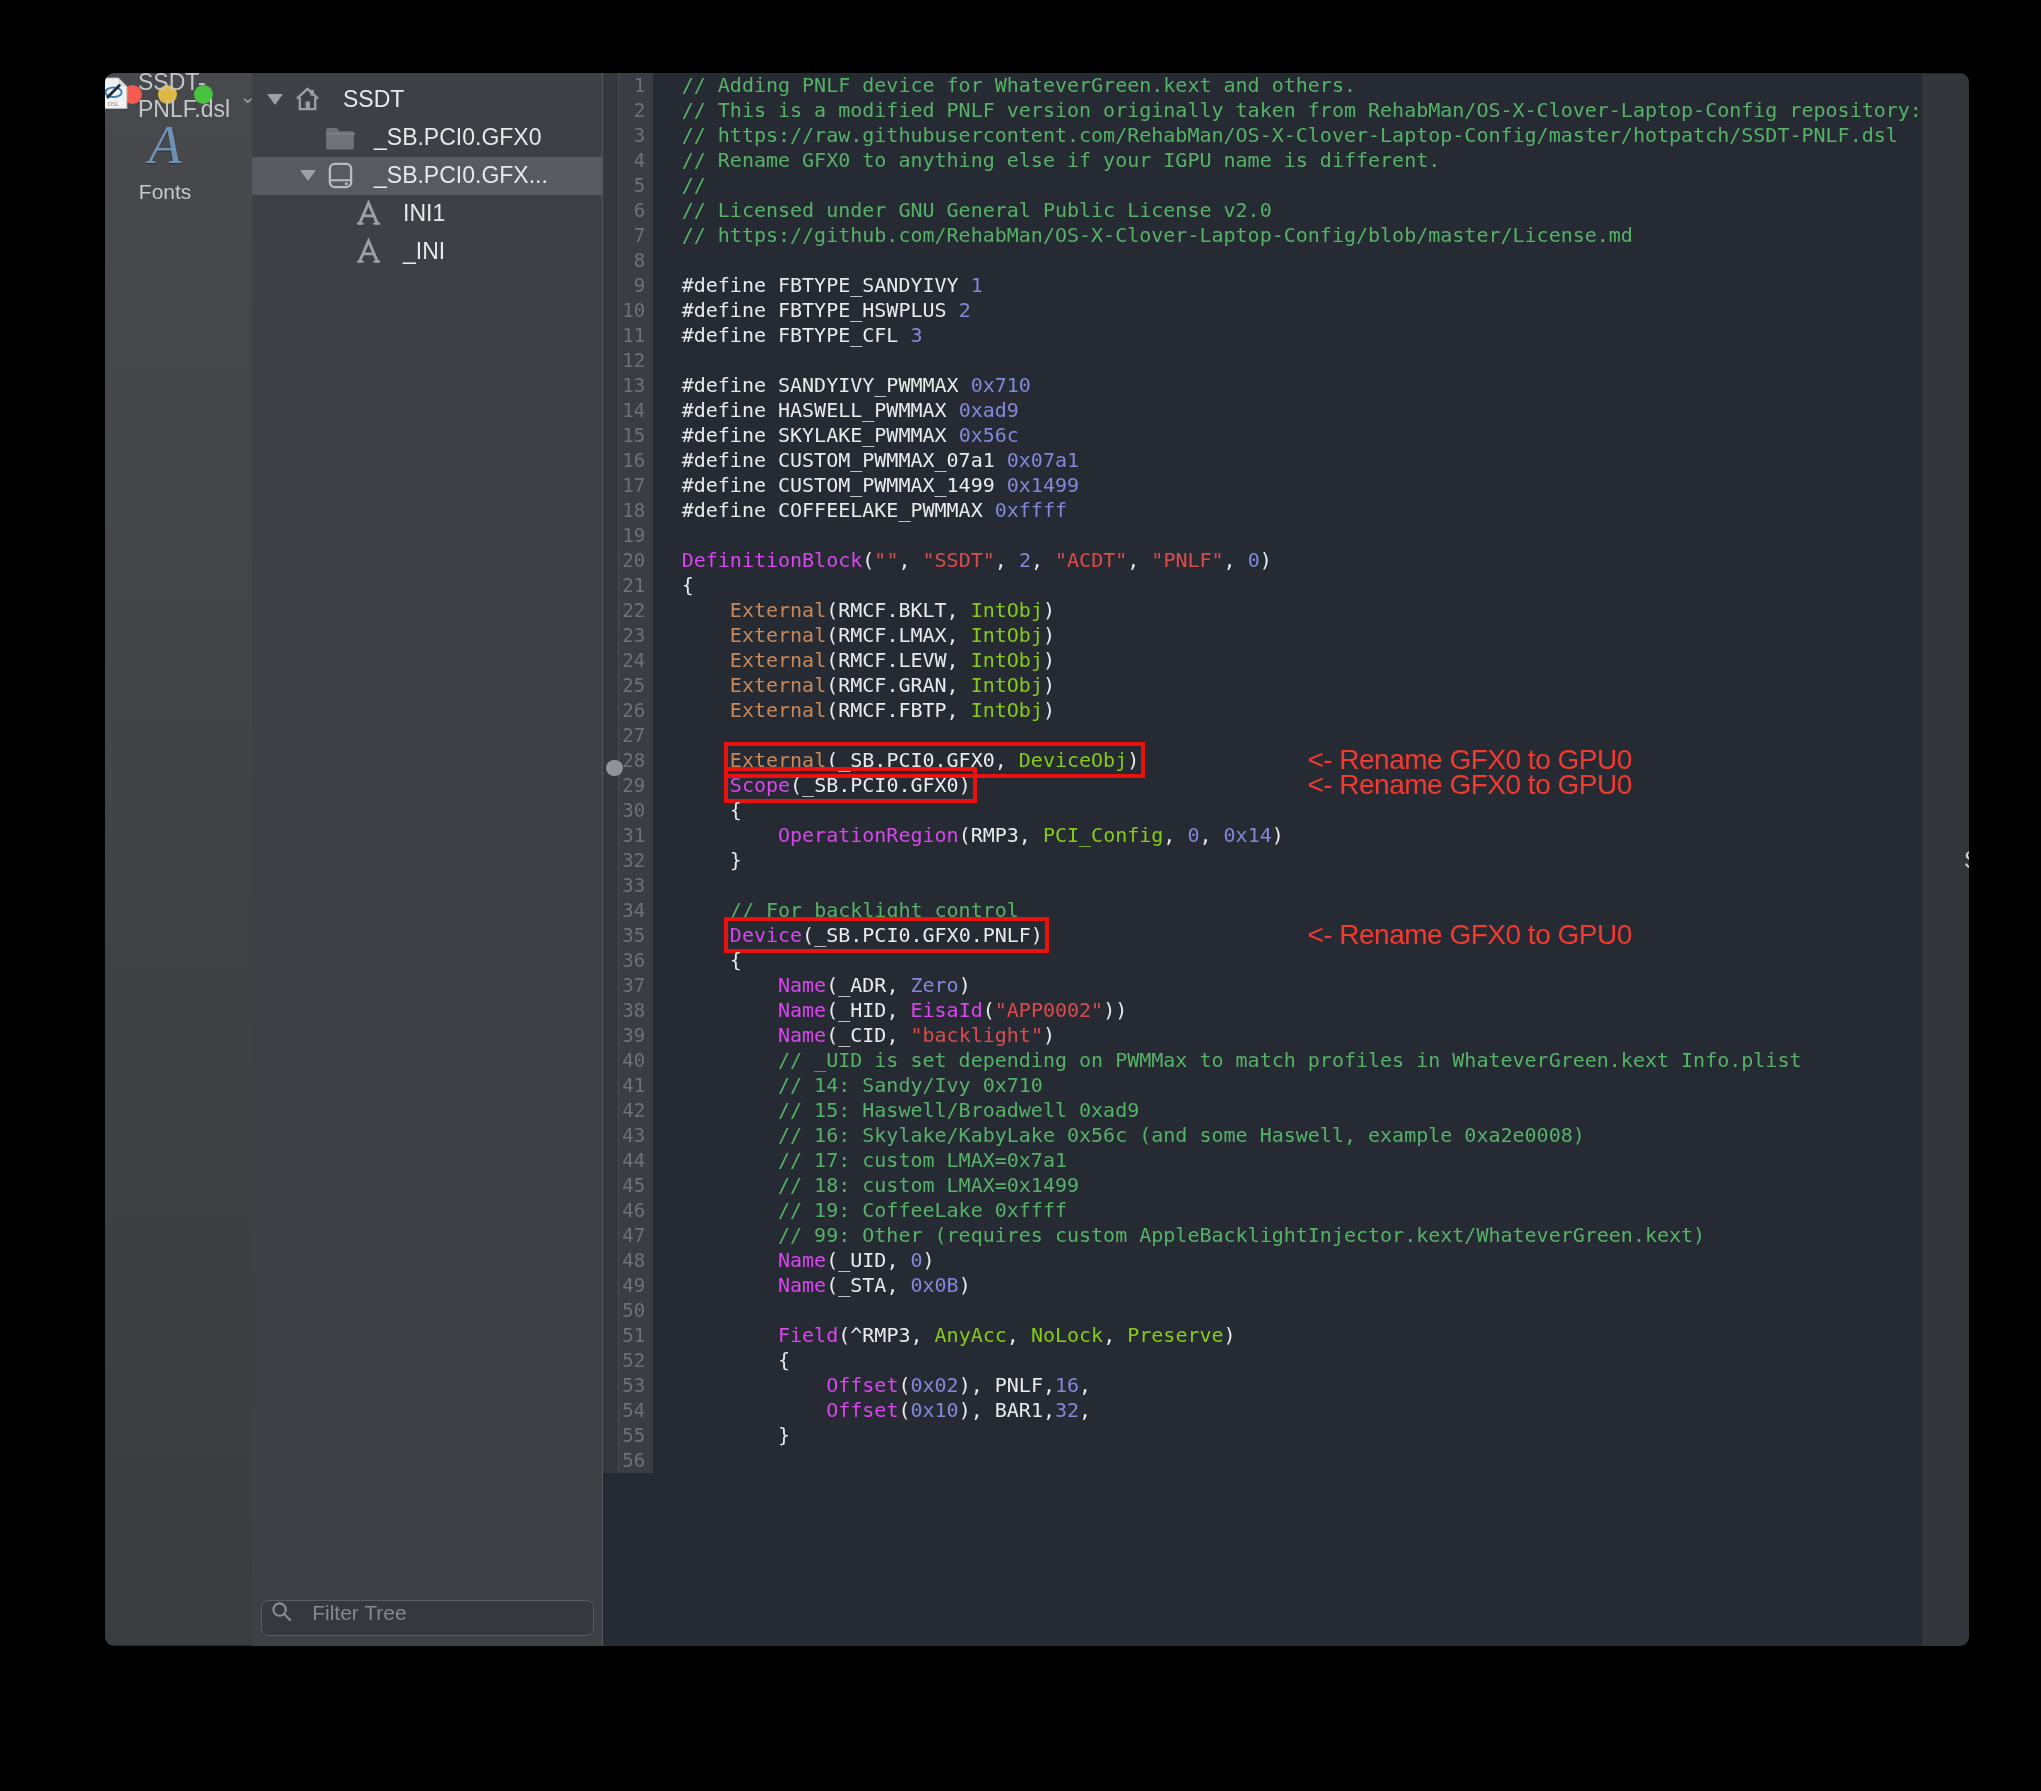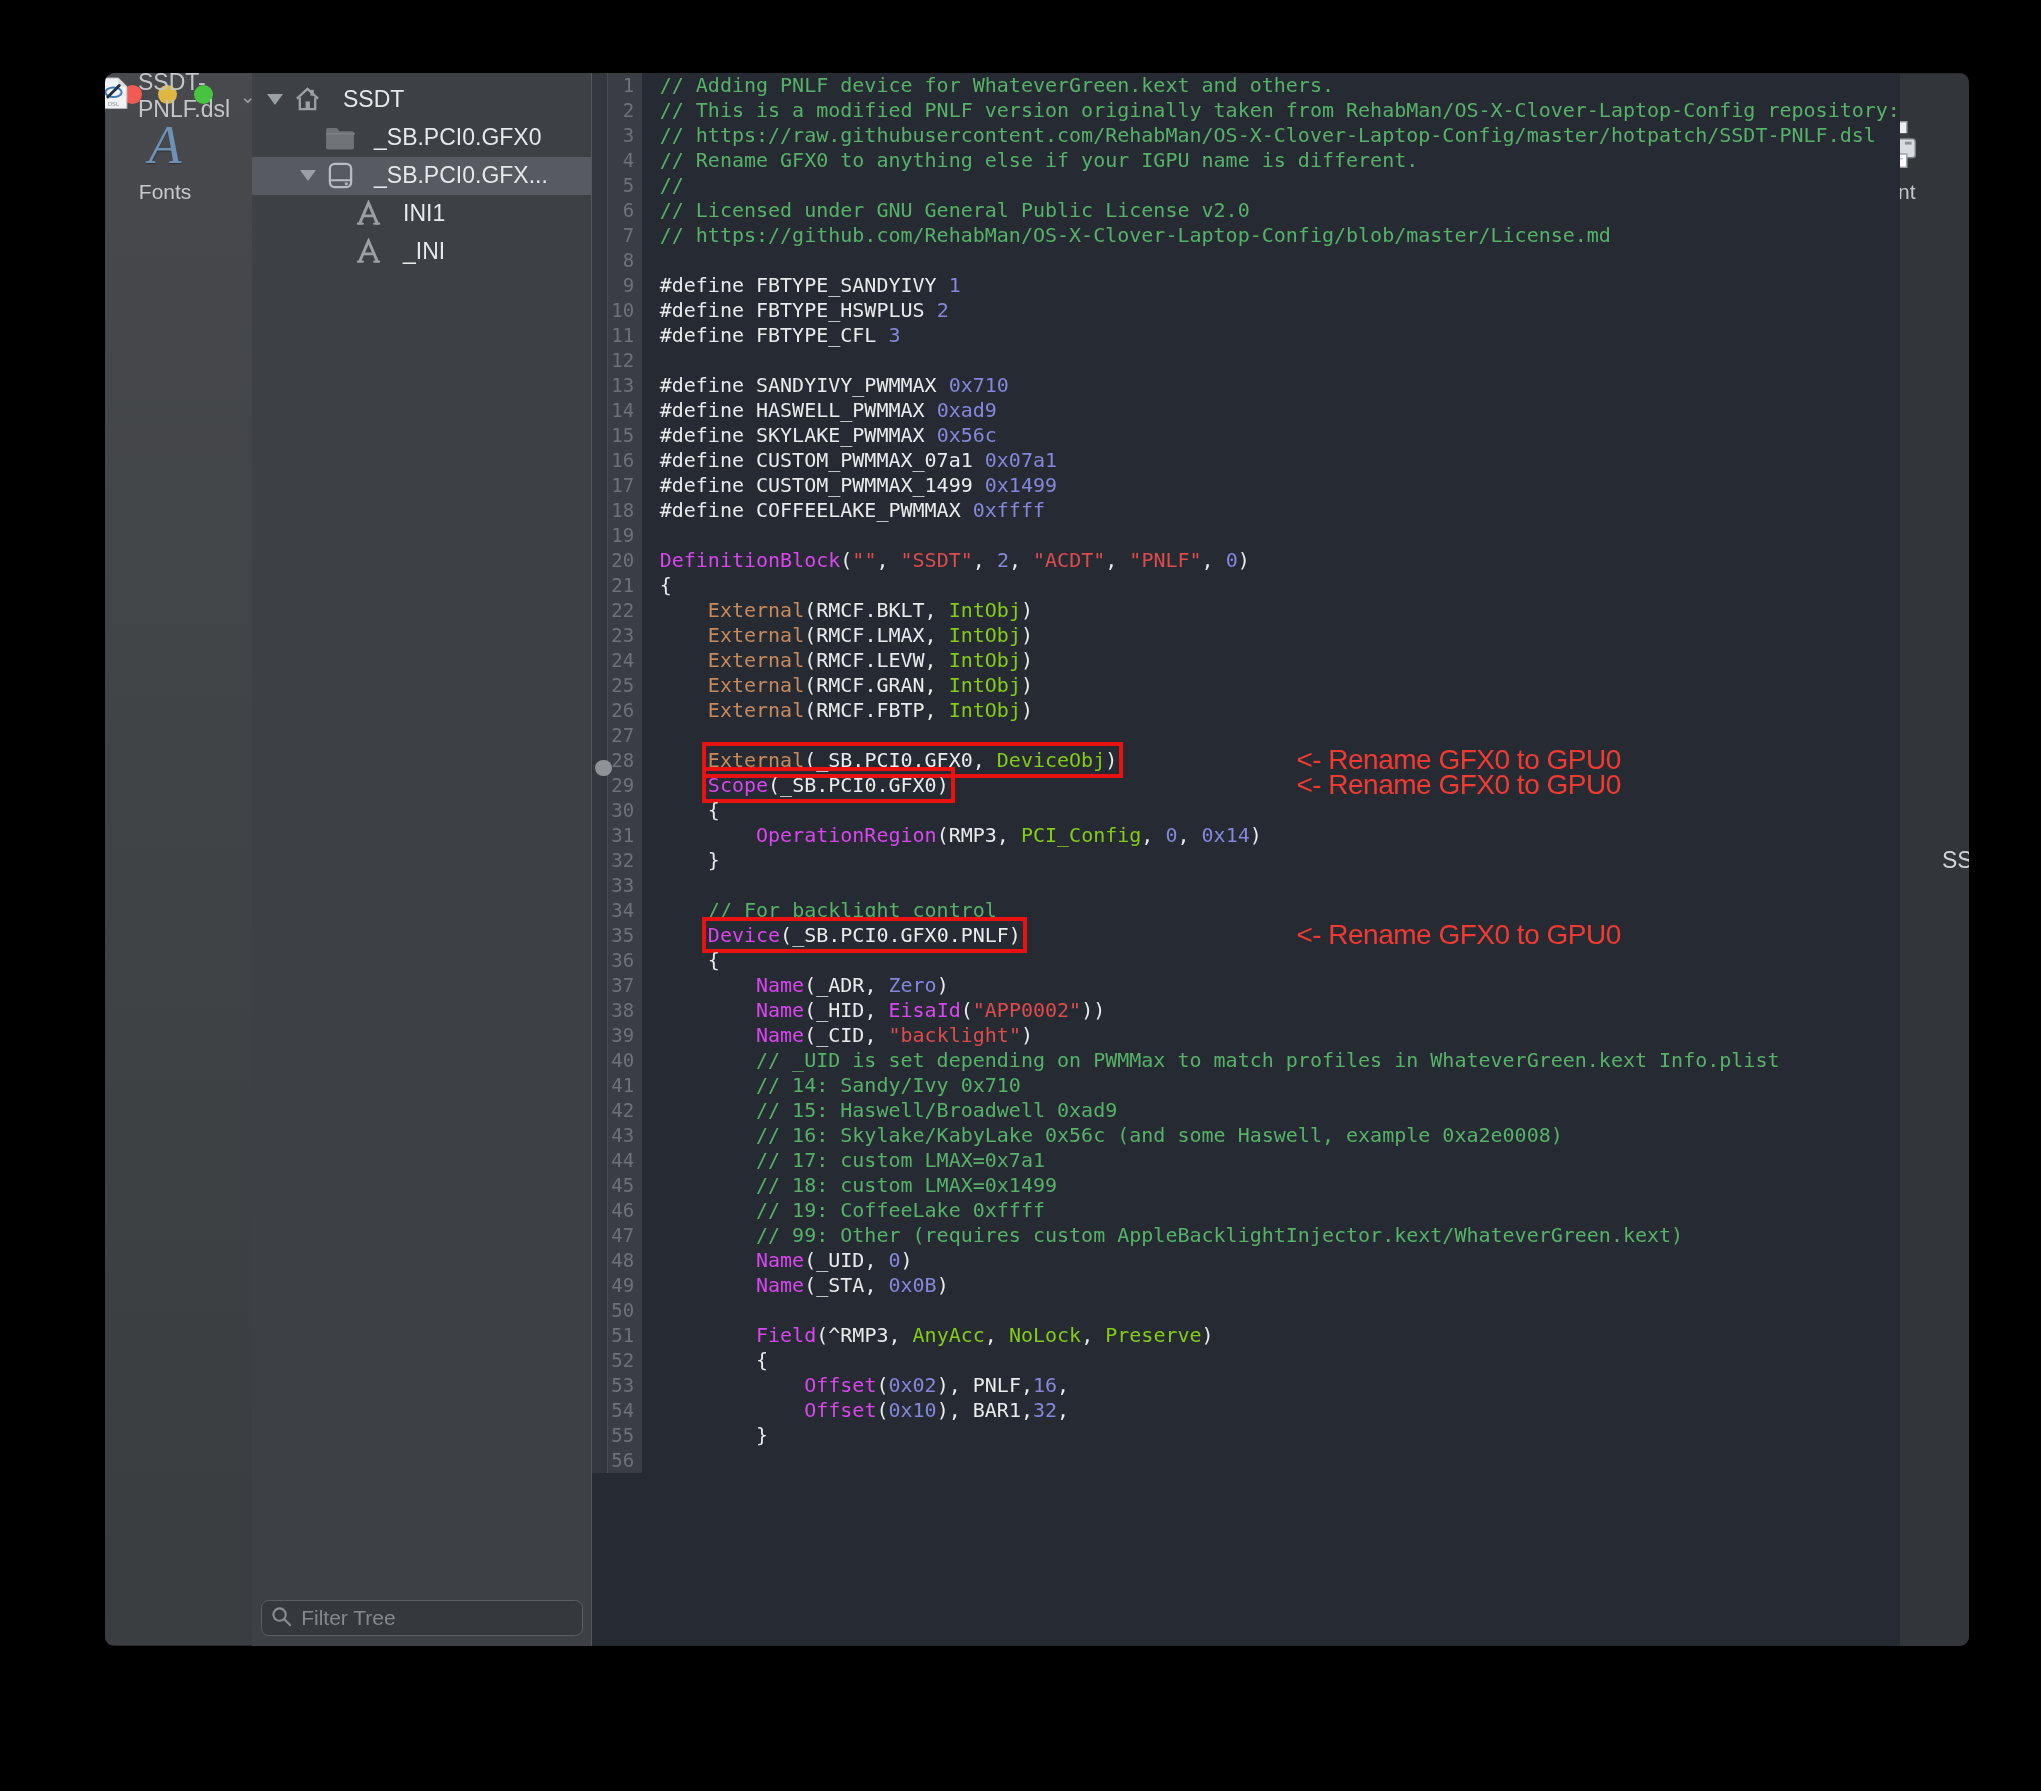--- a/index.html
+++ b/index.html
@@ -45,33 +45,33 @@
   .tree-row { position:relative; height:38px; display:flex; align-items:center;
               color:#e6e8ea; font-size:23px; }
   .tree-row.selected { background:#575b61; }
   .disc { position:absolute; width:0; height:0; border-left:8.6px solid transparent;
           border-right:8.6px solid transparent; border-top:11.5px solid #9ba0a6; top:13.4px; }
   .tree-ic { position:absolute; top:5.7px; }
   .tree-label { position:absolute; white-space:nowrap; }
 
   .filter { margin:7.6px 8.6px 9.6px 8.6px; height:36px; flex:0 0 auto;
             border:1.9px solid #5a5d61; border-radius:7.6px; background:#35383c;
-            display:flex; align-items:center; padding:0 9.6px; gap:9px; }
+            display:flex; align-items:flex-start; padding:0 9.6px; gap:20px; }
   .filter input { flex:1; background:transparent; border:none; outline:none;
                   font-size:21px; color:#d6d9db; font-family:"Liberation Sans", sans-serif; }
   .filter input::placeholder { color:#85898e; }
 
   
   .editor { flex:1 1 auto; position:relative; background:#262b33; overflow:hidden;
             font-family:"DejaVu Sans Mono", monospace; font-size:20px; }
   .code-line { display:flex; height:25px; line-height:25px; position:relative; }
   .gutter-margin { flex:0 0 15.3px; background:#34383e; border-right:1px solid #494d53; }
   .gutter-num { flex:0 0 34px; background:#3a3e44; color:#6d727a; text-align:right;
                 padding-right:7.6px; font-size:19px; }
-  .code-text { padding-left:18px; white-space:pre; color:#e9ebed; }
+  .code-text { padding-left:29px; white-space:pre; color:#e9ebed; }
   .tok-c  { color:#55b266; }
   .tok-k  { color:#d946ef; }
   .tok-e  { color:#c8895b; }
   .tok-ty { color:#84cc16; }
   .tok-s  { color:#df4b4b; }
   .tok-n  { color:#8487dc; }
   .tok-p  { color:#e9ebed; }
   .redbox { outline:4.8px solid #ea1111; outline-offset:2.9px; }
   .annot { position:absolute; left:704px; top:-2.9px; color:#f23a31; line-height:29px;
            font-family:"Liberation Sans", sans-serif; font-size:28px;

